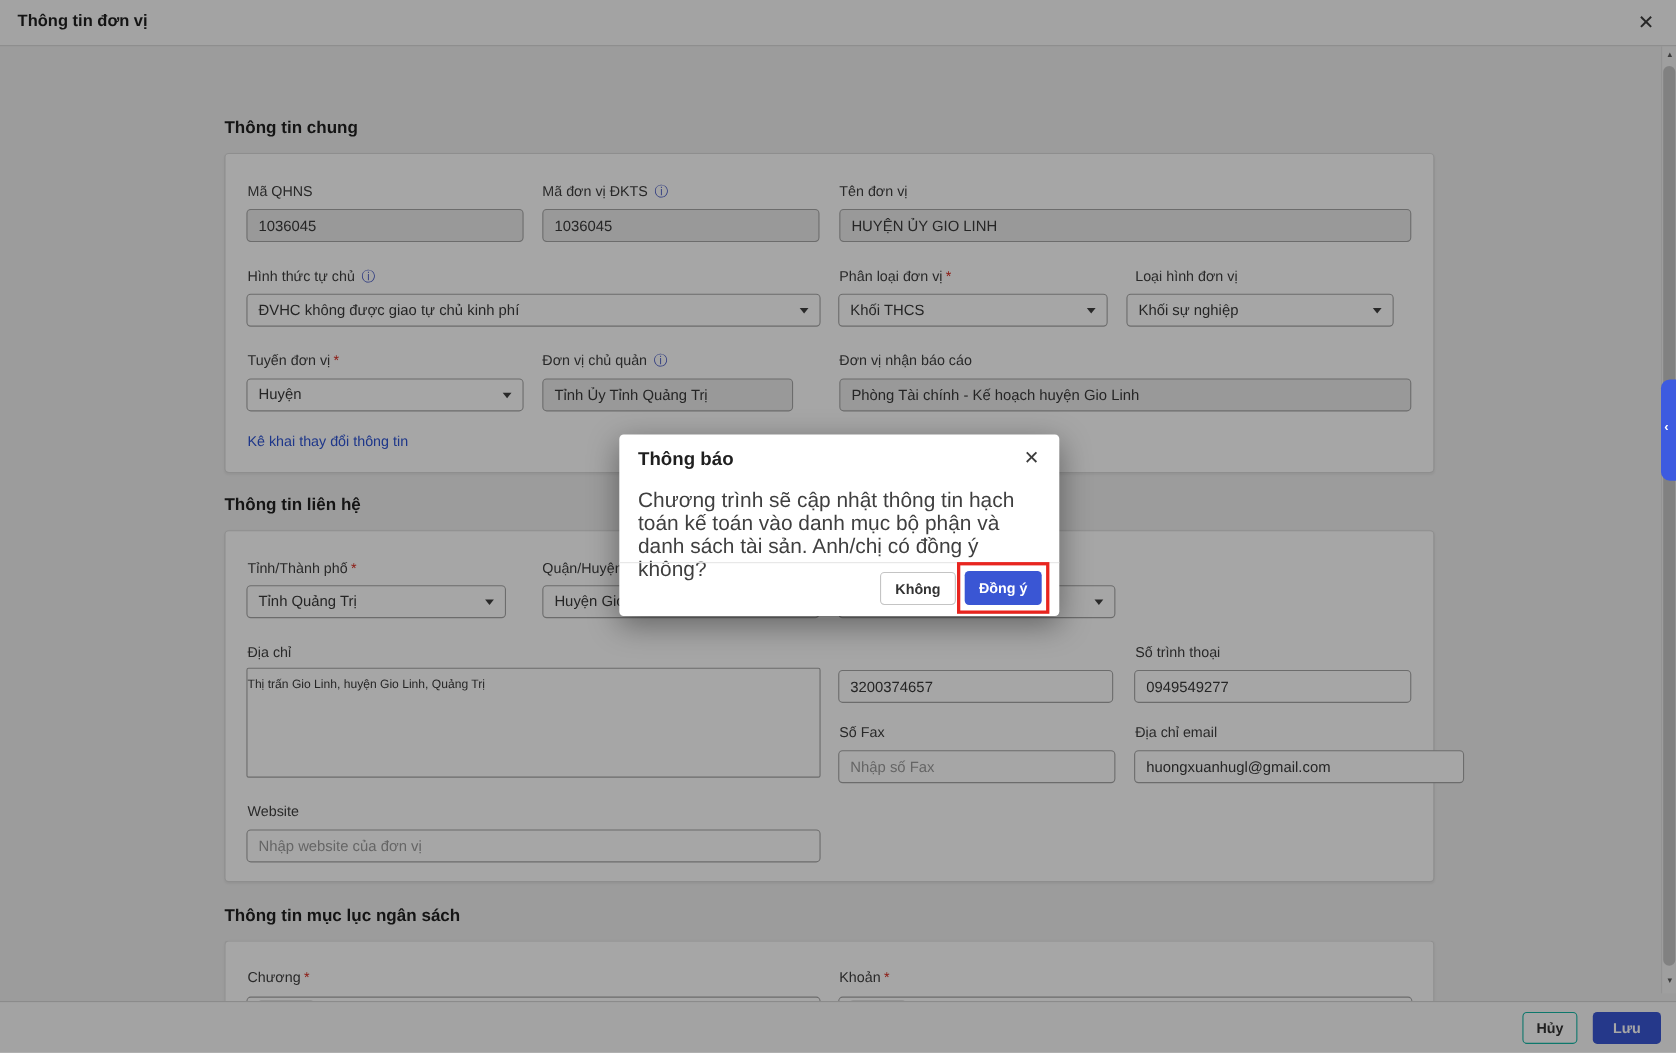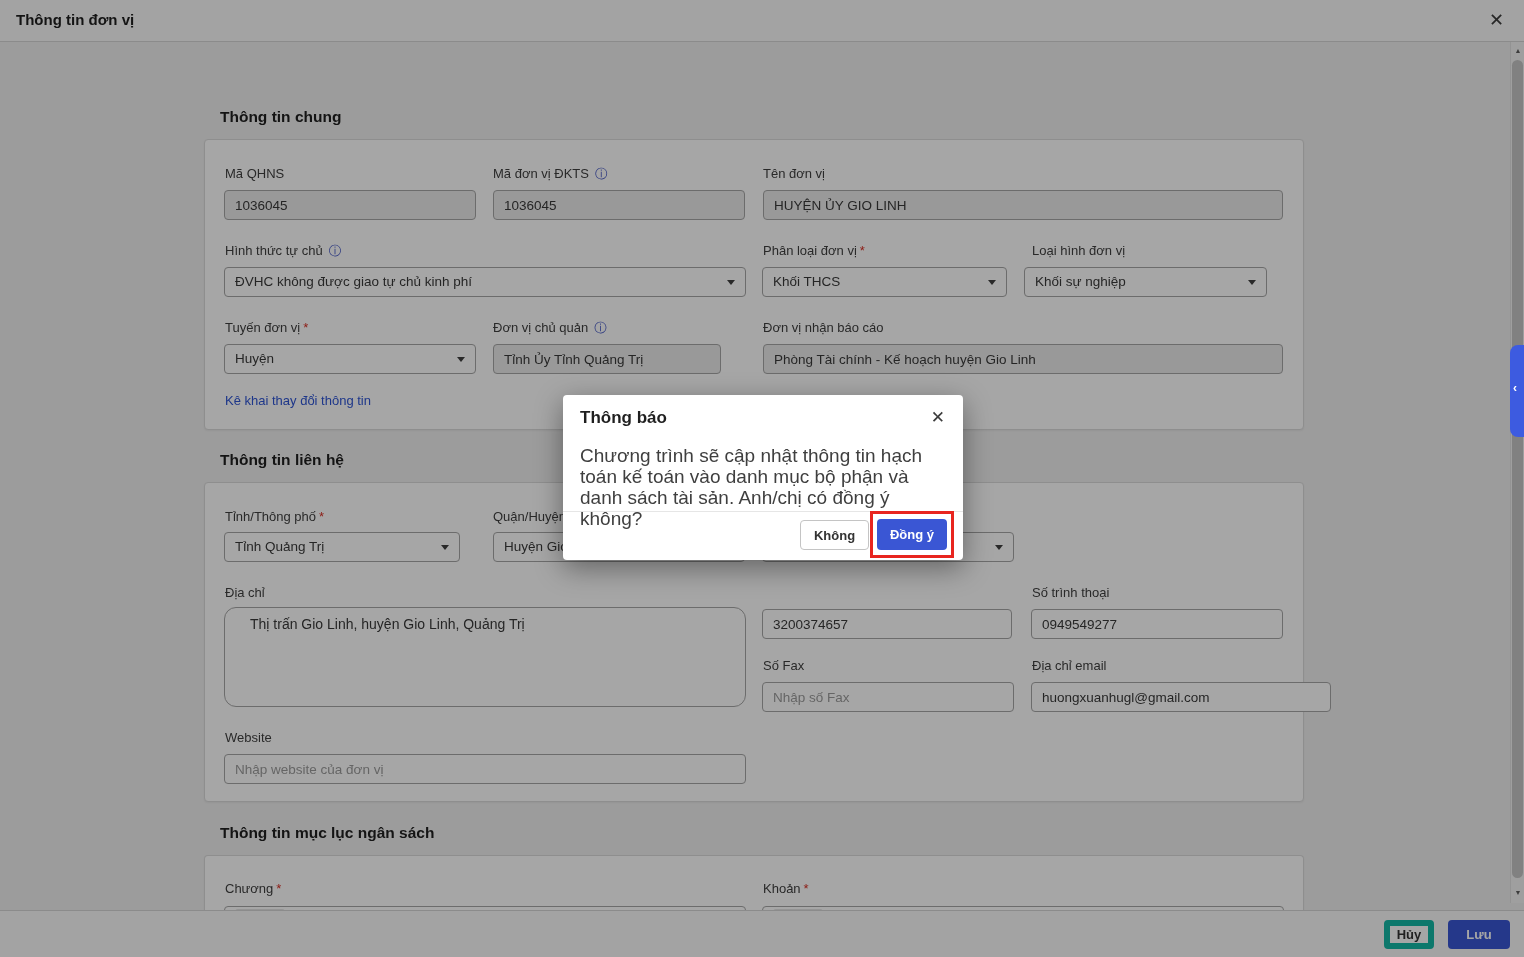--- a/index.html
+++ b/index.html
@@ -11,56 +11,56 @@
     color:#3a3a3a;
   }
   
   .app-header { position:absolute; top:0; left:0; right:0; height:42px;
     background:#fafafa; border-bottom:1px solid #d6d6d6; z-index:2; }
   .app-title { position:absolute; left:16px; top:11px; font-size:15px; font-weight:700; color:#1f1f1f; }
   .win-close { position:absolute; right:20px; top:9px; font-size:18px; color:#3c3c3c; cursor:pointer; line-height:22px; }
 
   
   .content { position:absolute; inset:42px 0 47px 0; background:#f0f0f0; z-index:1; }
-  .sec-title { position:absolute; font-size:15.5px; font-weight:700; color:#1f1f1f;margin-left:16px; }
+  .sec-title { position:absolute; font-size:15.5px; font-weight:700; color:#1f1f1f; }
   .card { position:absolute; left:204px; width:1100px; background:#ffffff;
     border:1px solid #dadada; border-radius:4px; box-shadow:0 1px 2px rgba(0,0,0,.05); }
 
   .lbl { position:absolute; font-size:13px; color:#3f3f3f; white-space:nowrap; }
   .req { color:#d93025; margin-left:3px; }
   .info { color:#4356c4; margin-left:6px; font-size:12.5px; cursor:pointer; }
   .inp { position:absolute; height:30px; border:1px solid #a6a6a6; border-radius:4px;
     background:#fff; font-family:inherit; font-size:13.5px; color:#3a3a3a; padding:0 10px; outline:none; }
   .inp.ro { background:#ebebeb; }
   .inp::placeholder { color:#9c9c9c; }
   .sel { position:absolute; height:30px; border:1px solid #a6a6a6; border-radius:4px;
     background:#fff; font-size:13.5px; color:#3a3a3a; padding:6px 26px 0 10px; cursor:pointer; white-space:nowrap; overflow:hidden; }
   .chev { position:absolute; right:10px; top:12px; width:0; height:0;
     border-left:4.5px solid transparent; border-right:4.5px solid transparent; border-top:5px solid #3f3f3f; }
-  .ta { position:absolute; border:1px solid #a6a6a6; border-radius:12px; background:#fff;
-    font-size:14px; color:#3a3a3a; padding:8px 25px; }
+  .ta { position:absolute; border:1px solid #a6a6a6; border-radius:2px; background:#fff;
+    font-size:11px; color:#3a3a3a; padding:8px 0; }
   .link { position:absolute; font-size:13px; color:#2f55d4; cursor:pointer; }
   .chip { display:inline-flex; align-items:center; gap:5px; background:#e3e3e3;
     border-radius:3px; padding:2px 7px; font-size:12.5px; color:#3a3a3a; position:relative; top:-3px; }
   .chip .chipx { color:#5f5f5f; font-size:12px; cursor:pointer; }
 
   
   .scrollbar { position:absolute; top:42px; right:0; width:14px; height:861px;
     background:#f4f4f4; border-left:1px solid #e2e2e2; z-index:1; }
   .sb-arrow { position:absolute; left:0; width:14px; text-align:center; font-size:7px; color:#5f5f5f; cursor:pointer; }
   .sb-up { top:5px; } .sb-down { bottom:7px; }
   .sb-thumb { position:absolute; top:18px; left:1px; width:11px; height:818px;
     background:#c6c6c6; border-radius:6px; cursor:pointer; }
 
   
   .footer { position:absolute; left:0; right:0; bottom:0; height:47px;
     background:#fafafa; border-top:1px solid #d6d6d6; z-index:2; }
   .btn { position:absolute; top:9px; height:29px; border-radius:4px; font-family:inherit;
     font-size:13px; font-weight:600; cursor:pointer; }
-  .btn-cancel { right:90px; width:50px; background:#fff; border:6px solid #14b8a6; color:#333; }
+  .btn-cancel { right:90px; width:50px; background:#fff; border:1px solid #14b8a6; color:#333; }
   .btn-save { right:14px; width:62px; background:#3a56d4; border:none; color:#fff; }
 
   
   .overlay { position:absolute; inset:0; background:rgba(0,0,0,0.35); z-index:10; }
 
   
   .side-tab { position:absolute; right:0; top:345px; width:14px; height:92px;
     background:#3d5be0; border-radius:8px 0 0 8px; z-index:20; cursor:pointer; }
   .side-tab .ch { position:absolute; top:36px; left:3px; font-size:12px; color:#fff; font-weight:700; }
 
@@ -119,21 +119,21 @@
     <input class="inp ro" style="left: 493px; top: 302px; width: 228px;" readonly="" value="Tỉnh Ủy Tỉnh Quảng Trị">
 
     <span class="lbl" style="left:763px;top:278px"><span>Đơn vị nhận báo cáo</span></span>
     <input class="inp ro" style="left: 763px; top: 302px; width: 520px;" readonly="" value="Phòng Tài chính - Kế hoạch huyện Gio Linh">
 
     <span class="link" style="left:225px;top:351px">Kê khai thay đổi thông tin</span>
 
     <span class="sec-title" style="left:204px;top:409px">Thông tin liên hệ</span>
     <div class="card" style="top:440px;height:320px"></div>
 
-    <span class="lbl" style="left:225px;top:467px"><span>Tỉnh/Thông phố</span><span class="req">*</span></span>
+    <span class="lbl" style="left:225px;top:467px"><span>Tỉnh/Thành phố</span><span class="req">*</span></span>
     <div class="sel" style="left:224px;top:490px;width:236px"><span>Tỉnh Quảng Trị</span><i class="chev"></i></div>
 
     <span class="lbl" style="left:493px;top:467px"><span>Quận/Huyện</span></span>
     <div class="sel" style="left:493px;top:490px;width:252px"><span>Huyện Gio Linh</span><i class="chev"></i></div>
 
     <div class="sel" style="left:762px;top:490px;width:252px">
         <i class="chev"></i>
       </div>
 
     <span class="lbl" style="left:225px;top:543px"><span>Địa chỉ</span></span>

